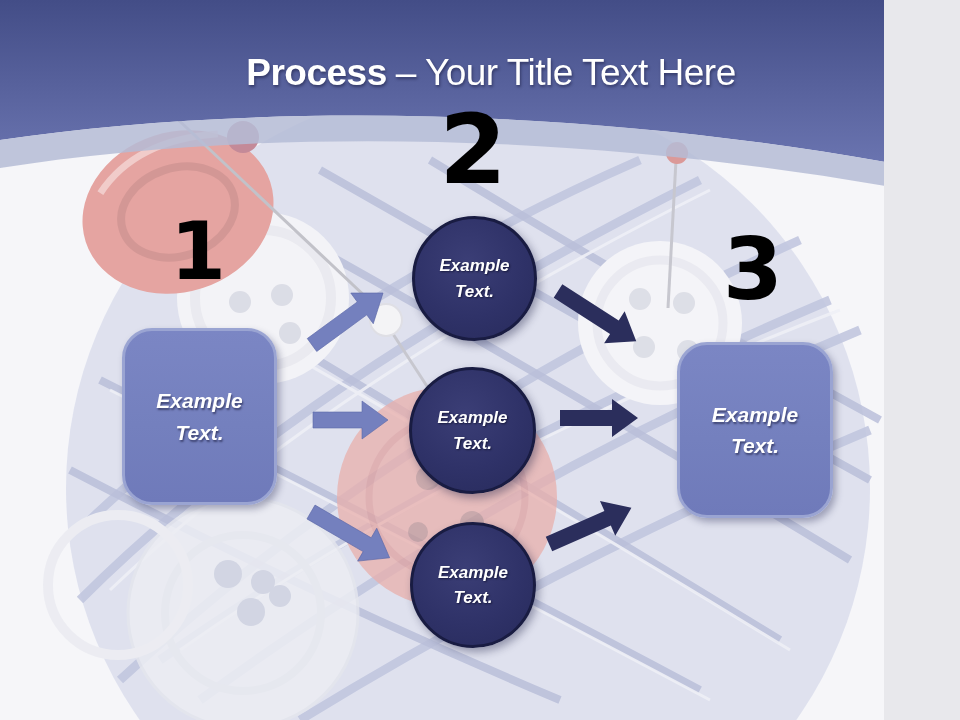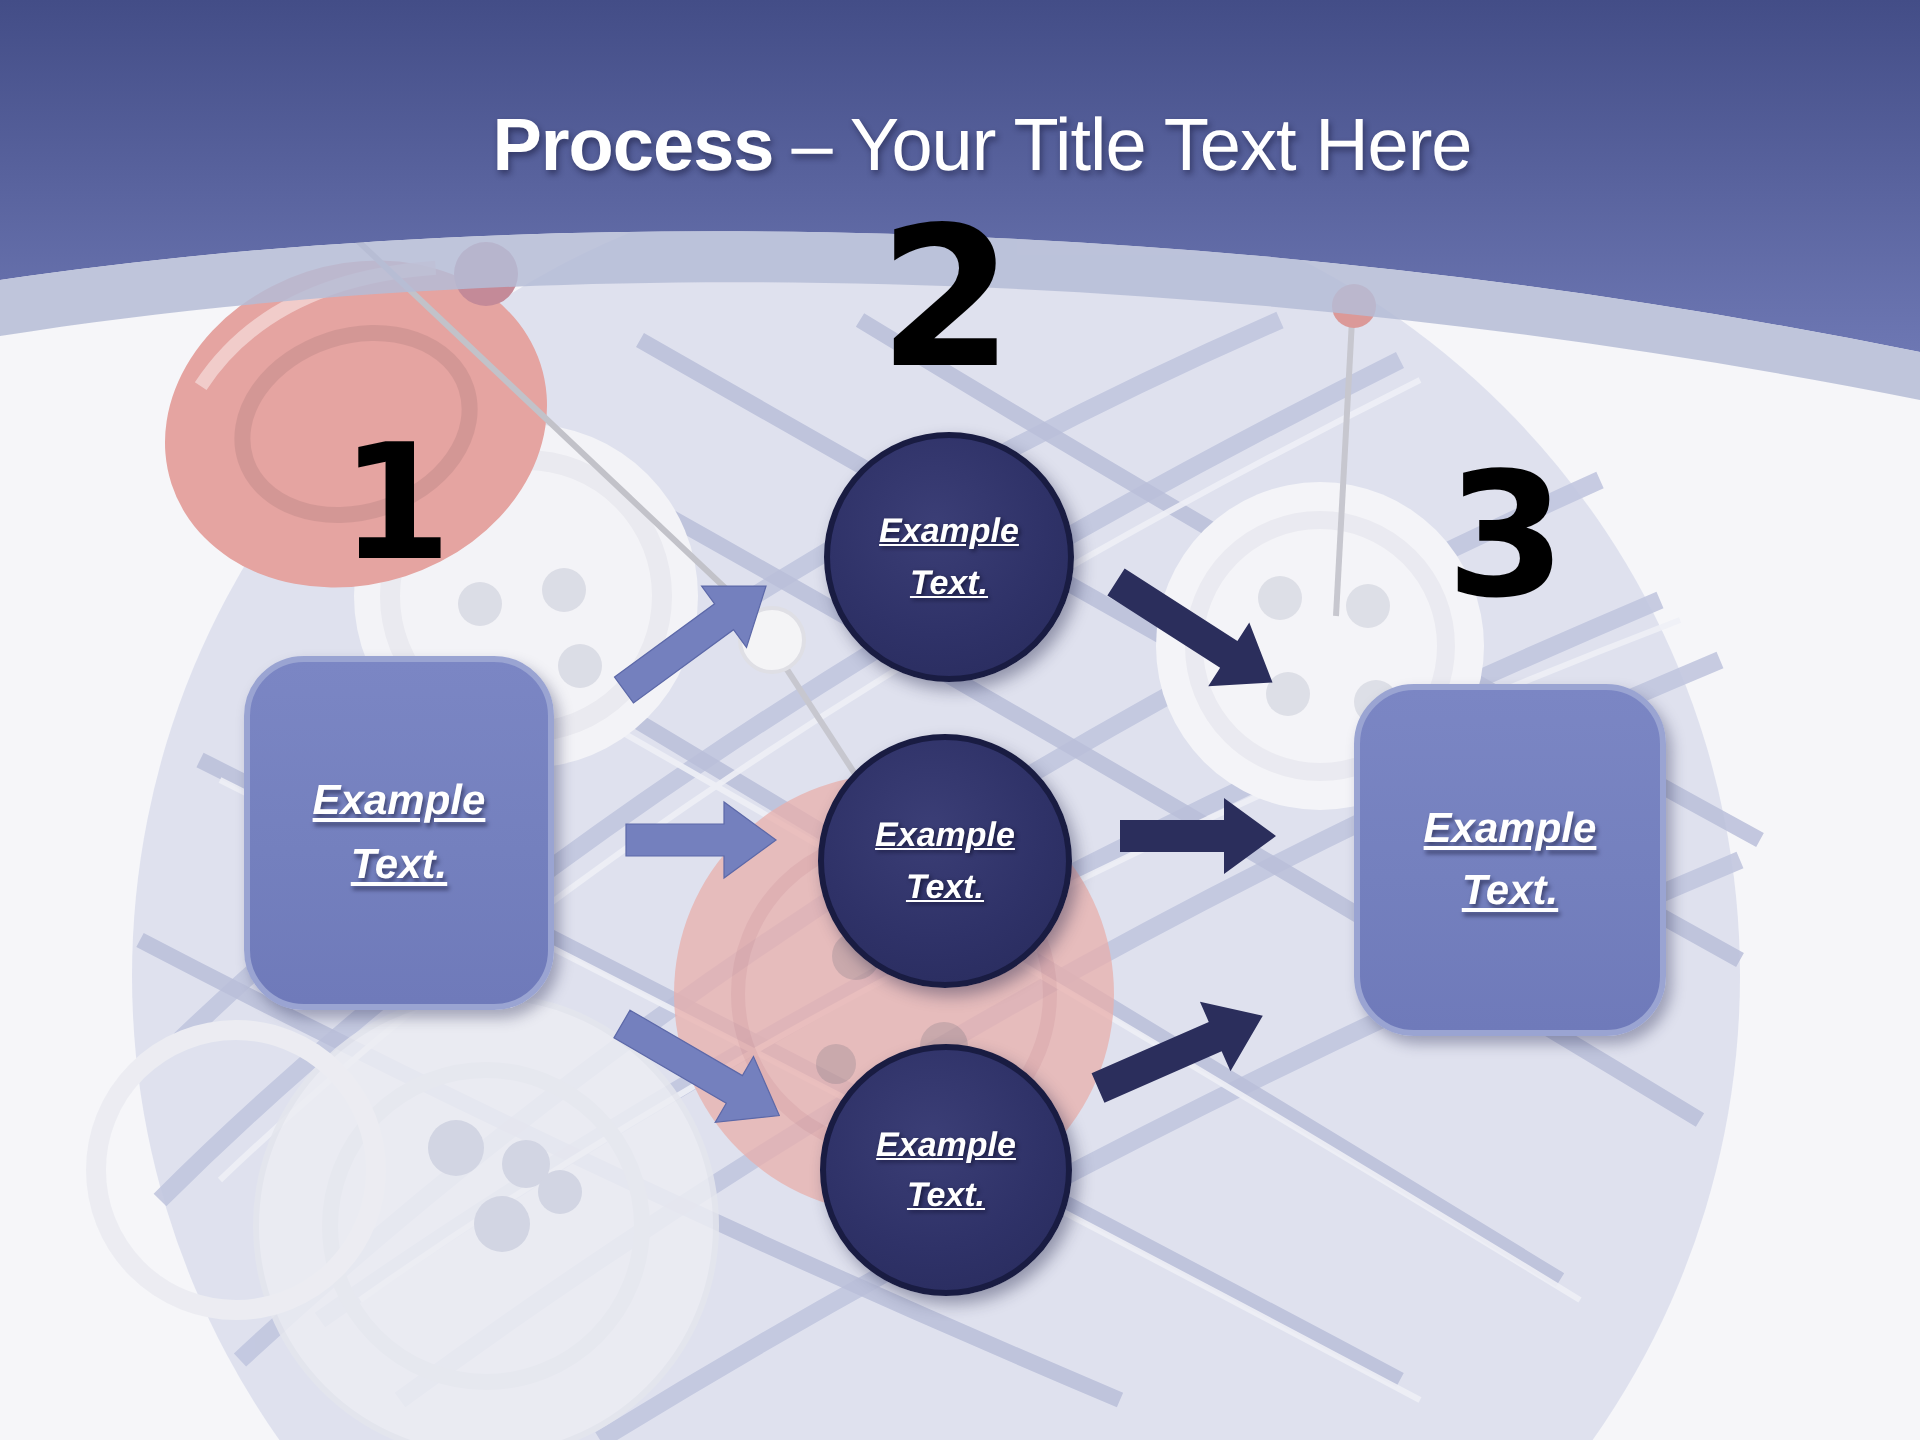--- a/index.html
+++ b/index.html
@@ -1,17 +1,17 @@
 <!DOCTYPE html>
 <html><head>
 <meta charset="utf-8">
 <style>
   html,body{margin:0;padding:0;background:#e8e8ec;}
   .slide{
-    position:relative;width:960px;height:720px;overflow:hidden;
+    position:relative;width:884px;height:720px;overflow:hidden;
     background:#b91c1c;
     font-family:"Liberation Sans",sans-serif;
   }
   .slide svg.bg{position:absolute;left:0;top:0;}
   
   .title{
     position:absolute;top:52px;left:0;width:960px;padding-left:22px;
     box-sizing:border-box;text-align:center;color:#fff;
     font-size:37px;letter-spacing:-0.5px;
     text-shadow:1px 2px 3px rgba(10,10,40,.45);
@@ -48,21 +48,21 @@
     background:radial-gradient(circle at 44% 36%,#3B3E76 0%,#2F3268 55%,#272A5B 100%);
     box-shadow:3px 4px 8px rgba(30,32,70,.4);
     display:flex;align-items:center;justify-content:center;text-align:center;
     color:#fff;font-weight:bold;font-style:italic;font-size:17px;line-height:1.5;
     text-shadow:1px 1px 2px rgba(0,0,20,.55);
     padding:0 18px;
   }
   .circ-1{left:412px;top:216px;width:125px;height:125px;}
   .circ-2{left:409px;top:367px;width:127px;height:127px;}
   .circ-3{left:410px;top:522px;width:126px;height:126px;}
-  .label-text{display:block;text-decoration:underline;}
+  .label-text{display:block;}
 </style>
 </head>
 <body>
 
 <div class="slide">
 
   <svg class="bg" width="960" height="720" viewBox="0 0 960 720">
     <defs>
       <linearGradient id="hg" x1="0" y1="0" x2="0" y2="1">
         <stop offset="0" stop-color="#434D87"></stop>

